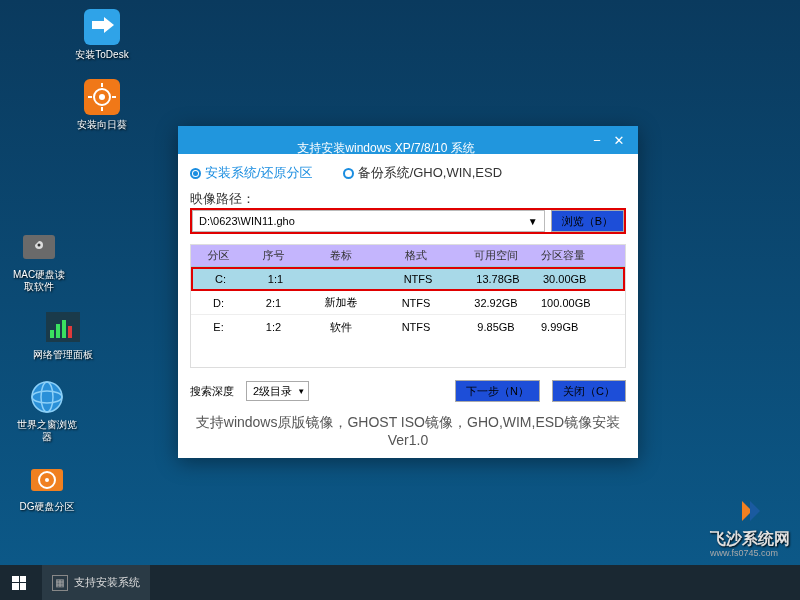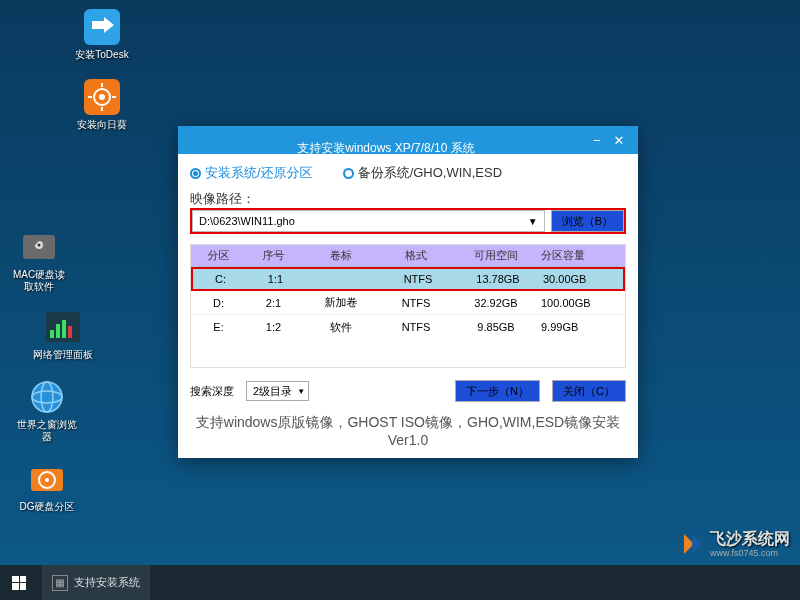--- a/index.html
+++ b/index.html
@@ -57,21 +57,21 @@
 
 
 .taskbar { position: absolute; bottom: 0; left: 0; width: 100%; height: 35px; background: #1a2832; display: flex; align-items: center; }
 .start { width: 38px; height: 35px; display: flex; align-items: center; justify-content: center; cursor: pointer; }
 .start .grid { width: 14px; height: 14px; display: grid; grid-template-columns: 1fr 1fr; grid-template-rows: 1fr 1fr; gap: 1px; }
 .start .grid span { background: #fff; }
 .task-item { height: 35px; display: flex; align-items: center; gap: 6px; padding: 0 10px; background: #2a3a45; color: #ddd; font-size: 11px; cursor: pointer; margin-left: 4px; }
 .task-item .mini-icon { width: 16px; height: 16px; border: 1px solid #888; display: flex; align-items: center; justify-content: center; font-size: 10px; color: #aaa; }
 
 
-.watermark { position: absolute; right: 10px; bottom: 42px; display: flex; align-items: center; gap: 6px; }
+.watermark { position: absolute; right: 10px; bottom: 42px; display: flex; align-items: center; gap: 6px; flex-direction: column; }
 .wm-logo { width: 24px; height: 24px; }
 .wm-text { color: #e0e0e0; font-size: 16px; font-weight: bold; text-shadow: 1px 1px 2px #000; }
 .wm-sub { color: #aaa; font-size: 9px; display: block; margin-top: -2px; }
 </style>
 </head>
 <body>
 
 <div class="desktop">
 
   <div class="icon-cell" style="left:72px;top:8px">

